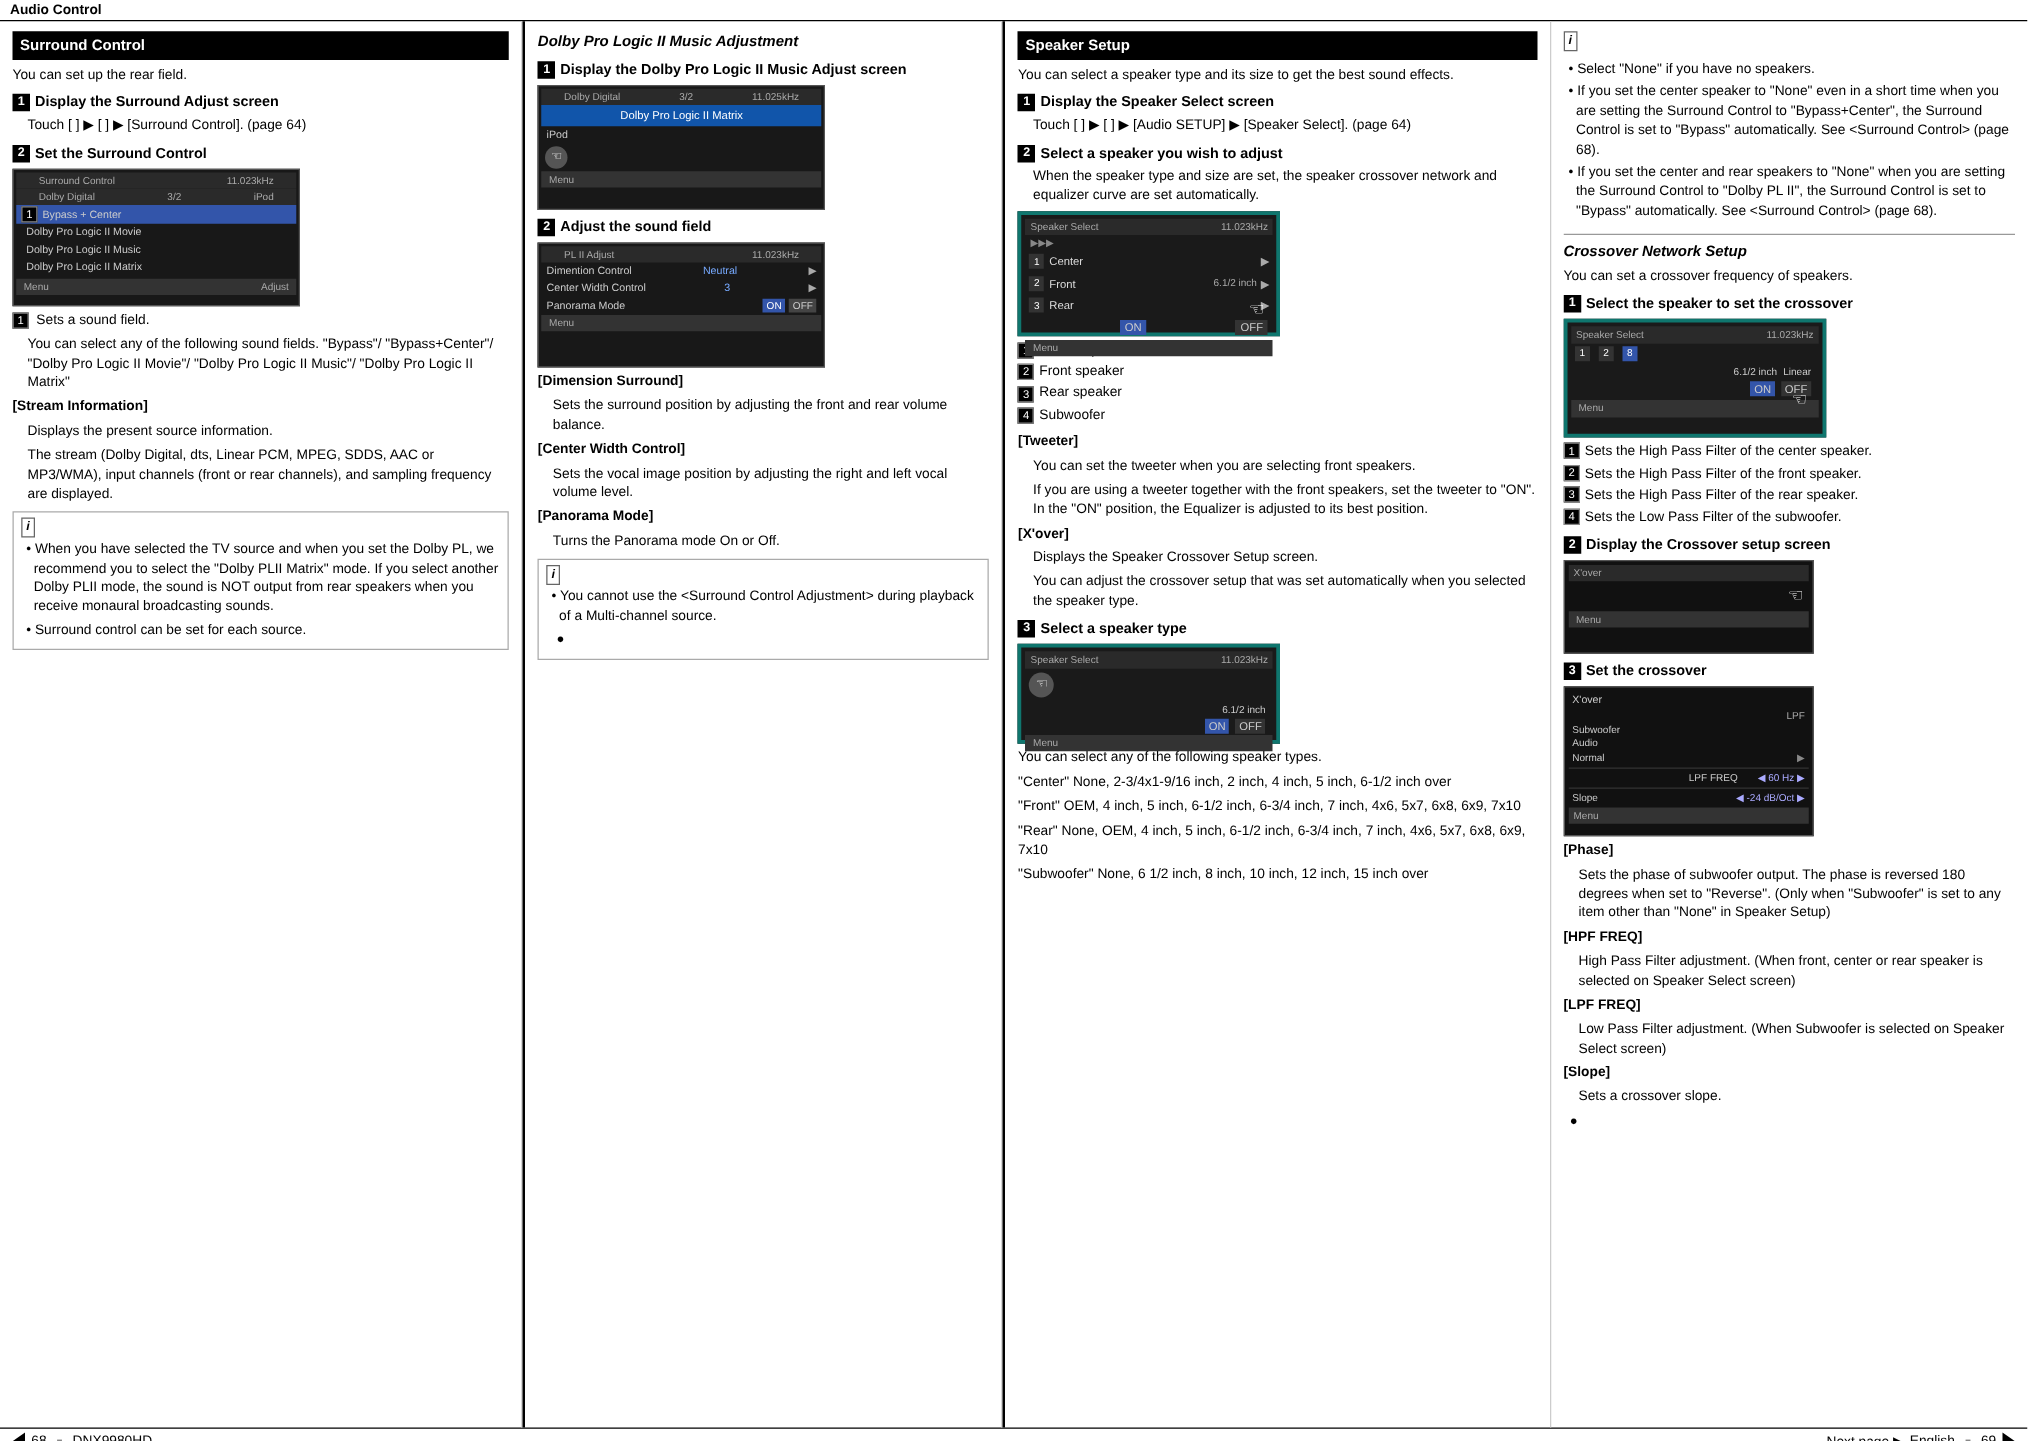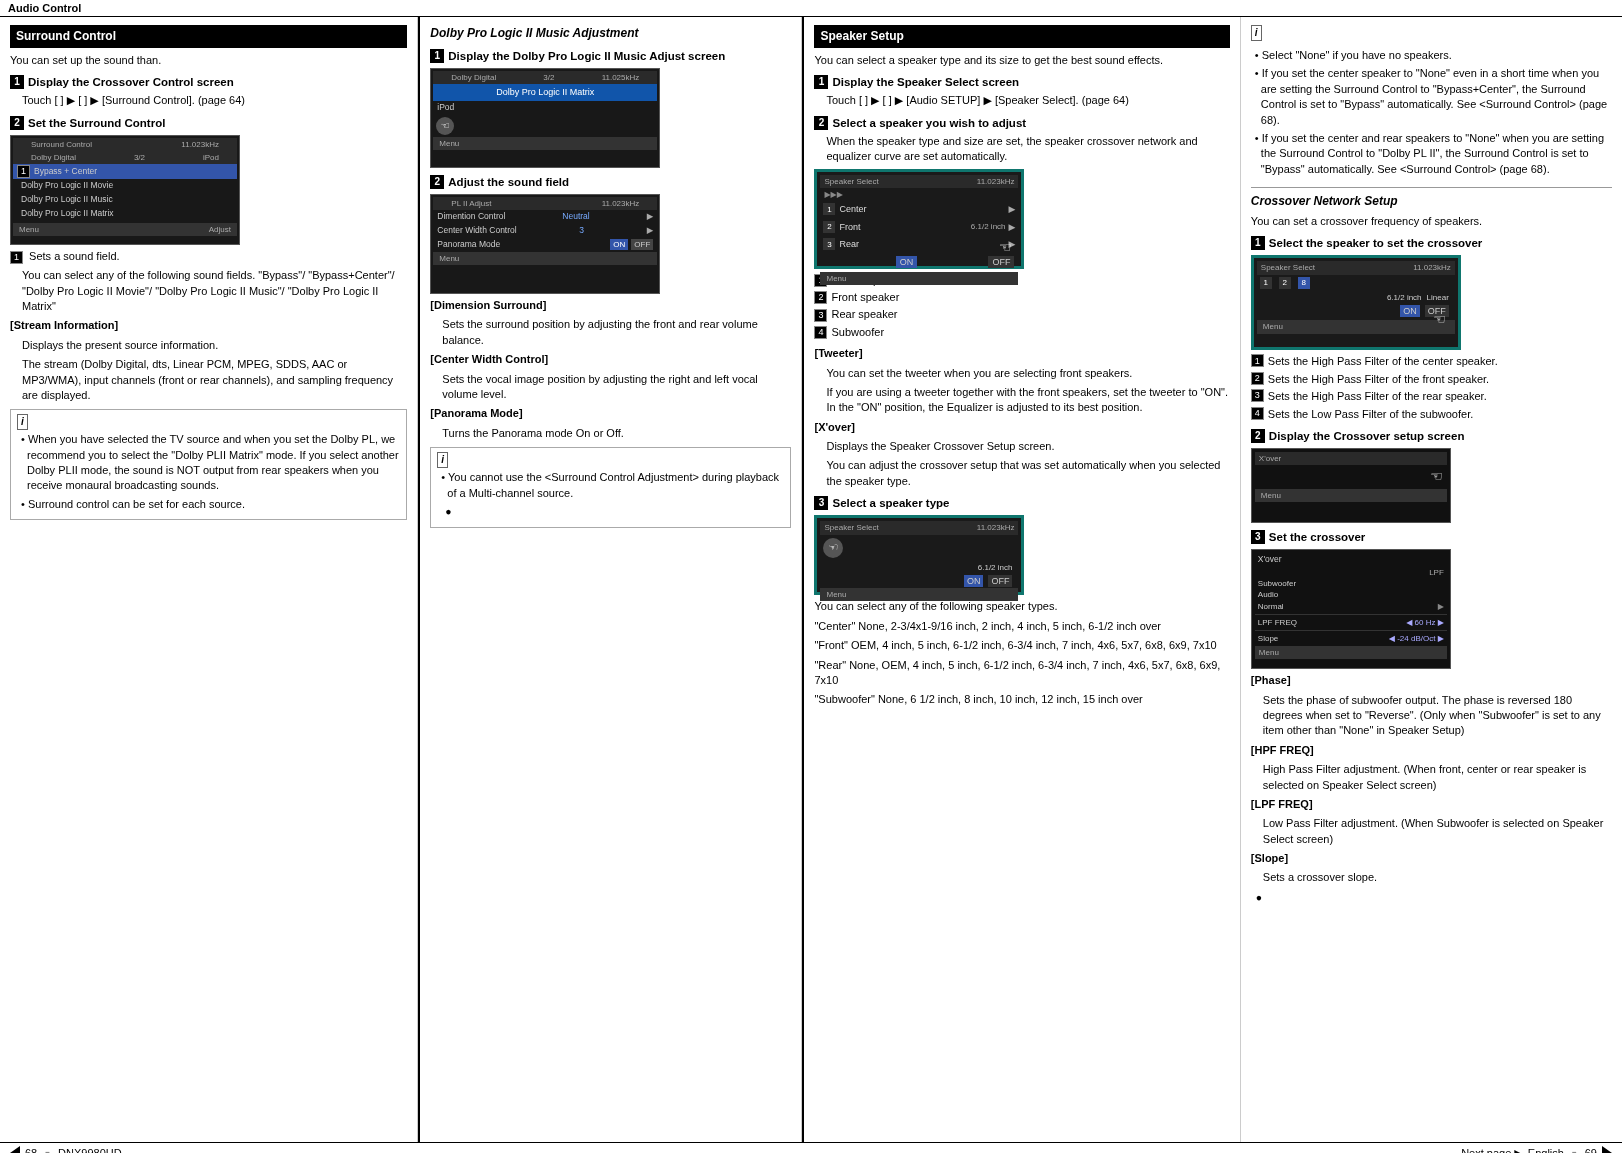--- a/index.html
+++ b/index.html
@@ -234,25 +234,25 @@
 <body>
 
 <div class="page-header">
   <span>Audio Control</span>
 </div>
 
 <div class="page-layout">
 
   <div class="col col-1">
     <div class="section-title">Surround Control</div>
-    <p class="body-text">You can set up the sound than.</p>
+    <p class="body-text">You can set up the rear field.</p>
 
     <div class="step-header">
       <span class="step-num">1</span>
-      <span>Display the Crossover Control screen</span>
+      <span>Display the Surround Adjust screen</span>
     </div>
     <p class="body-text indent">Touch [  ] ▶ [  ] ▶ [Surround Control]. (page 64)</p>
 
     <div class="step-header">
       <span class="step-num">2</span>
       <span>Set the Surround Control</span>
     </div>
 
     <div class="surround-screen">
       <div class="scr-header">
@@ -574,23 +574,23 @@
           <span>Subwoofer</span>
         </div>
       <div style="color:#ccc;font-size:8px;padding:0 3px;display:flex;justify-content:space-between;">
           <span>Audio</span>
         </div>
       <div style="color:#ccc;font-size:8px;padding:0 3px;display:flex;justify-content:space-between;">
           <span>Normal</span>
           <span style="color:#888;">▶</span>
         </div>
       <div style="height:1px;background:#333;margin:2px 0;"></div>
-      <div style="color:#ccc;font-size:8px;padding:0 3px;display:flex;justify-content:space-between;">
+      <div style="color:#ccc;font-size:8px;padding:0 3px;display:flex;justify-content:flex-end;">
           <span>LPF FREQ</span>
-          <span style="color:#aaf;">◀ 60 Hz ▶</span>
+          <span style="color:#aaf;margin-left:16px;">◀ 60 Hz ▶</span>
         </div>
       <div style="height:1px;background:#333;margin:2px 0;"></div>
       <div style="color:#ccc;font-size:8px;padding:0 3px;display:flex;justify-content:space-between;">
           <span>Slope</span>
           <span style="color:#aaf;">◀ -24 dB/Oct ▶</span>
         </div>
       <div style="background:#333;color:#aaa;font-size:8px;padding:1px 4px;margin-top:2px;">Menu</div>
     </div>
 
     <p class="body-text"><span class="term-bold">[Phase]</span></p>

